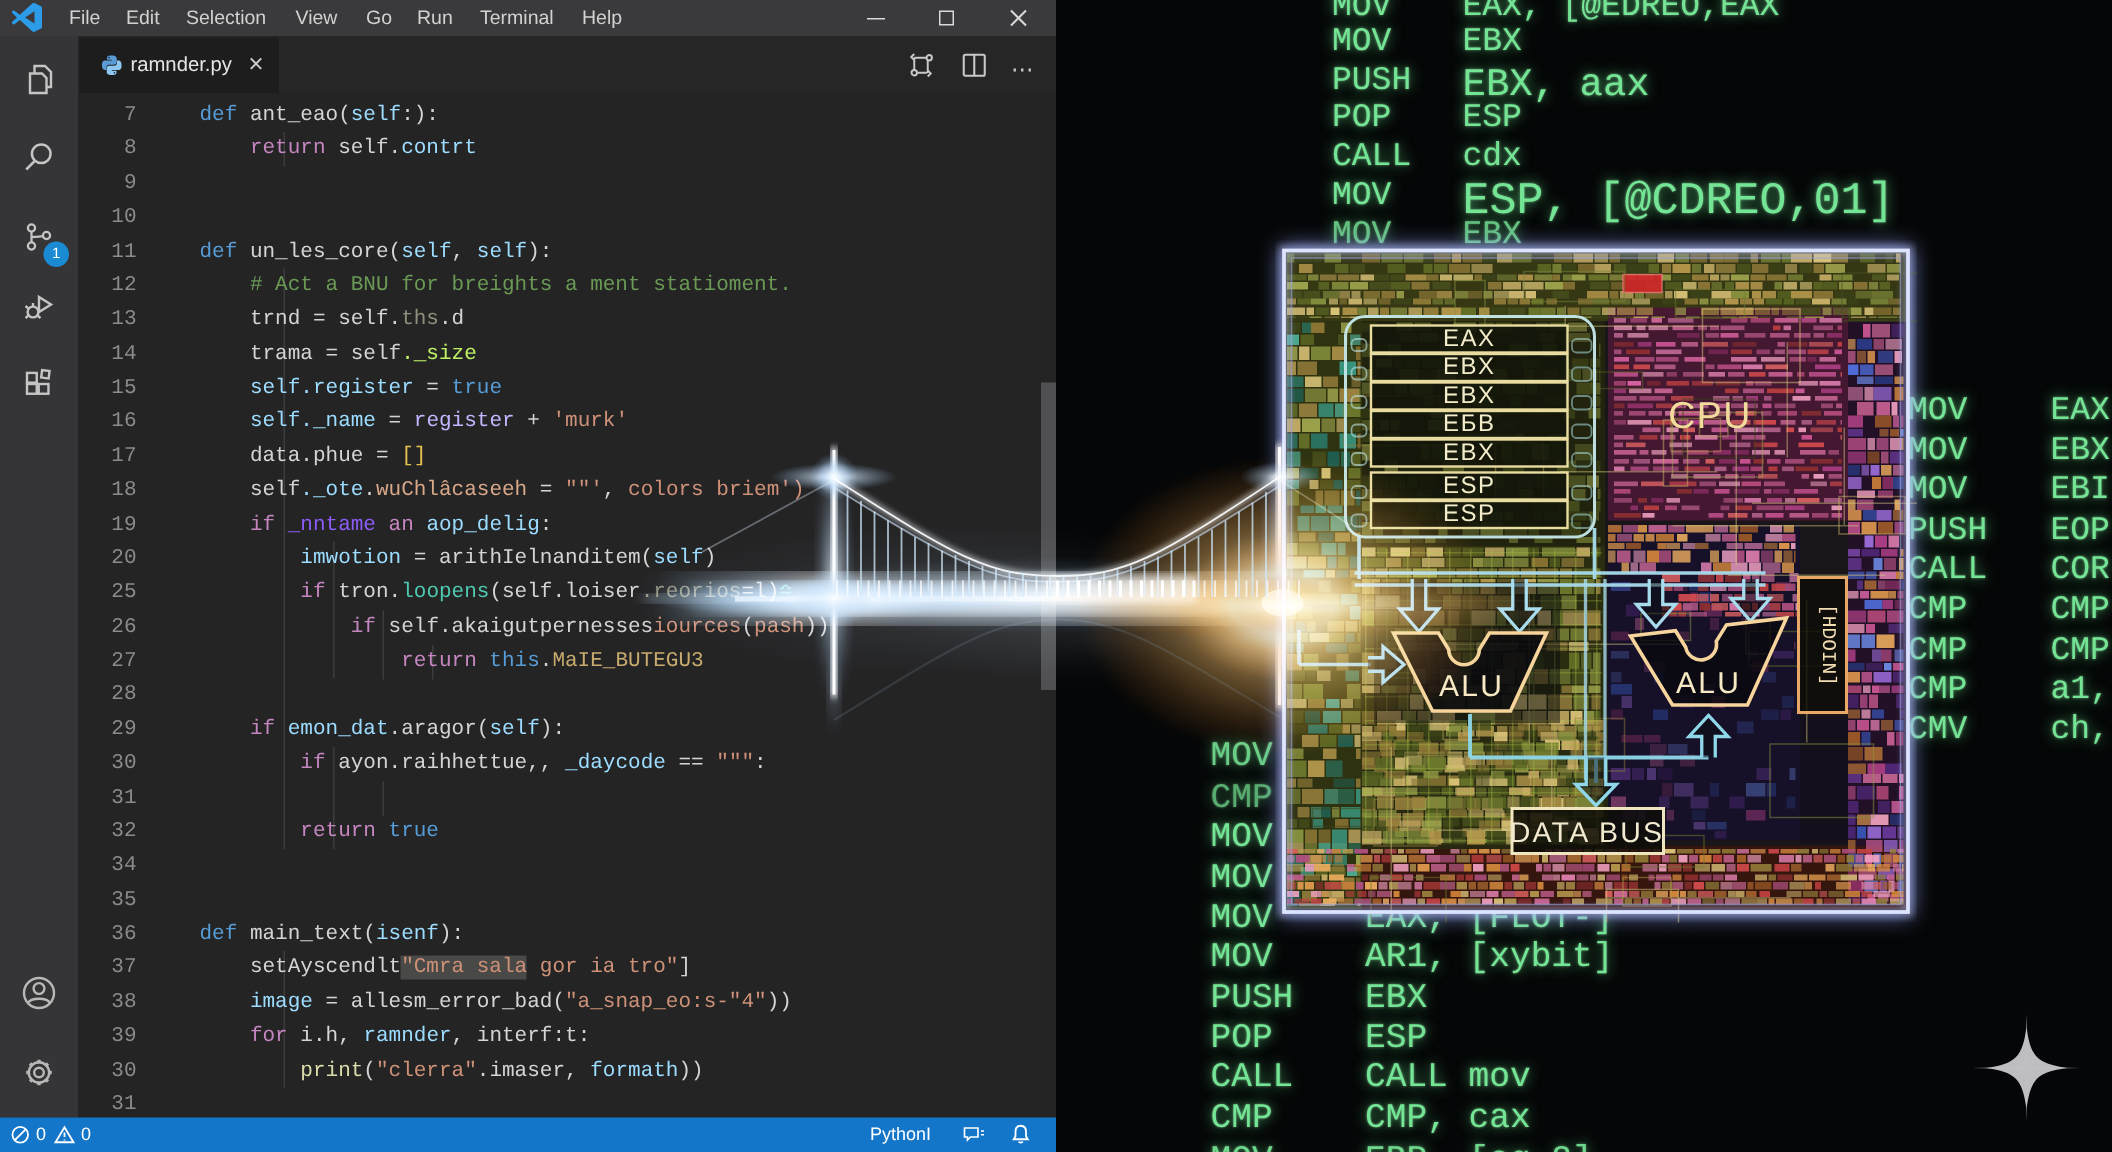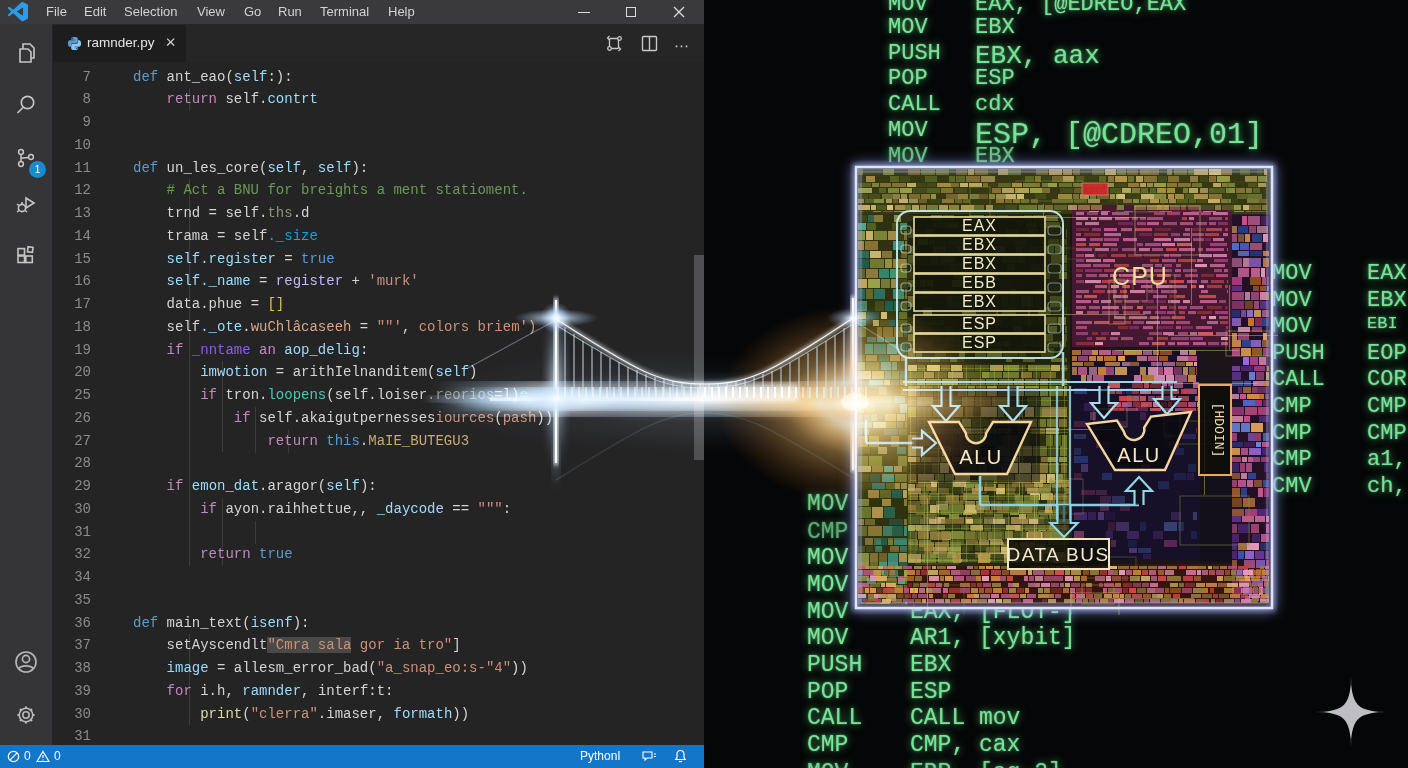--- a/index.html
+++ b/index.html
@@ -40,21 +40,21 @@
 <div class="asm" style="left:975px;top:92px;font-size:22px;opacity:1">cdx</div>
 <div class="asm" style="left:888px;top:118px;font-size:22px;opacity:1">MOV</div>
 <div class="asm" style="left:975px;top:118px;font-size:30px;opacity:1">ESP,&nbsp;[@CDREO,01]</div>
 <div class="asm" style="left:888px;top:144px;font-size:22px;opacity:0.85">MOV</div>
 <div class="asm" style="left:975px;top:144px;font-size:22px;opacity:0.85">EBX</div>
 <div class="asm" style="left:1272px;top:261px;font-size:22px;opacity:1">MOV</div>
 <div class="asm" style="left:1367px;top:261px;font-size:22px;opacity:1">EAX</div>
 <div class="asm" style="left:1272px;top:288px;font-size:22px;opacity:1">MOV</div>
 <div class="asm" style="left:1367px;top:288px;font-size:22px;opacity:1">EBX</div>
 <div class="asm" style="left:1272px;top:314px;font-size:22px;opacity:1">MOV</div>
-<div class="asm" style="left:1367px;top:314px;font-size:17px;opacity:1">EBI</div>
+<div class="asm" style="left:1367px;top:314px;font-size:22px;opacity:1">EBI</div>
 <div class="asm" style="left:1272px;top:341px;font-size:22px;opacity:1">PUSH</div>
 <div class="asm" style="left:1367px;top:341px;font-size:22px;opacity:1">EOP</div>
 <div class="asm" style="left:1272px;top:367px;font-size:22px;opacity:1">CALL</div>
 <div class="asm" style="left:1367px;top:367px;font-size:22px;opacity:1">COR</div>
 <div class="asm" style="left:1272px;top:394px;font-size:22px;opacity:1">CMP</div>
 <div class="asm" style="left:1367px;top:394px;font-size:22px;opacity:1">CMP</div>
 <div class="asm" style="left:1272px;top:421px;font-size:22px;opacity:1">CMP</div>
 <div class="asm" style="left:1367px;top:421px;font-size:22px;opacity:1">CMP</div>
 <div class="asm" style="left:1272px;top:447px;font-size:22px;opacity:1">CMP</div>
 <div class="asm" style="left:1367px;top:447px;font-size:22px;opacity:1">a1,</div>
@@ -2252,21 +2252,21 @@
 <div style="position:absolute;left:203px;top:345px;width:1px;height:46px;background:#3c3c3c"></div>
 <div style="position:absolute;left:203px;top:459px;width:1px;height:23px;background:#3c3c3c"></div>
 <div style="position:absolute;left:236px;top:368px;width:1px;height:23px;background:#3c3c3c"></div>
 <div class="crow" style="top:3.6px"><span class="ln">7</span><span class="ct"><span style="color:#569cd6">def&nbsp;</span><span style="color:#d4d4d4">ant_eao</span><span style="color:#d4d4d4">(</span><span style="color:#9cdcfe">self</span><span style="color:#d4d4d4">:):</span></span></div>
 <div class="crow" style="top:26.4px"><span class="ln">8</span><span class="ct"><span>&nbsp;&nbsp;&nbsp;&nbsp;</span><span style="color:#c586c0">return&nbsp;</span><span style="color:#d4d4d4">self</span><span style="color:#d4d4d4">.</span><span style="color:#9cdcfe">contrt</span></span></div>
 <div class="crow" style="top:49.1px"><span class="ln">9</span><span class="ct"></span></div>
 <div class="crow" style="top:71.8px"><span class="ln">10</span><span class="ct"></span></div>
 <div class="crow" style="top:94.6px"><span class="ln">11</span><span class="ct"><span style="color:#569cd6">def&nbsp;</span><span style="color:#d4d4d4">un_les_core</span><span style="color:#d4d4d4">(</span><span style="color:#9cdcfe">self</span><span style="color:#d4d4d4">,&nbsp;</span><span style="color:#9cdcfe">self</span><span style="color:#d4d4d4">):</span></span></div>
 <div class="crow" style="top:117.3px"><span class="ln">12</span><span class="ct"><span>&nbsp;&nbsp;&nbsp;&nbsp;</span><span style="color:#6a9955">#&nbsp;Act&nbsp;a&nbsp;BNU&nbsp;for&nbsp;breights&nbsp;a&nbsp;ment&nbsp;statioment.</span></span></div>
 <div class="crow" style="top:140.1px"><span class="ln">13</span><span class="ct"><span>&nbsp;&nbsp;&nbsp;&nbsp;</span><span style="color:#d4d4d4">trnd&nbsp;=&nbsp;</span><span style="color:#d4d4d4">self</span><span style="color:#d4d4d4">.</span><span style="color:#90907c">ths</span><span style="color:#d4d4d4">.d</span></span></div>
-<div class="crow" style="top:162.8px"><span class="ln">14</span><span class="ct"><span>&nbsp;&nbsp;&nbsp;&nbsp;</span><span style="color:#d4d4d4">trama&nbsp;=&nbsp;</span><span style="color:#d4d4d4">self</span><span style="color:#0ea5e9">._size</span></span></div>
+<div class="crow" style="top:162.8px"><span class="ln">14</span><span class="ct"><span>&nbsp;&nbsp;&nbsp;&nbsp;</span><span style="color:#d4d4d4">trama&nbsp;=&nbsp;</span><span style="color:#d4d4d4">self</span><span style="color:#bef264">._size</span></span></div>
 <div class="crow" style="top:185.6px"><span class="ln">15</span><span class="ct"><span>&nbsp;&nbsp;&nbsp;&nbsp;</span><span style="color:#9cdcfe">self</span><span style="color:#9cdcfe">.register</span><span style="color:#d4d4d4">&nbsp;=&nbsp;</span><span style="color:#569cd6">true</span></span></div>
 <div class="crow" style="top:208.3px"><span class="ln">16</span><span class="ct"><span>&nbsp;&nbsp;&nbsp;&nbsp;</span><span style="color:#9cdcfe">self</span><span style="color:#9cdcfe">._name</span><span style="color:#d4d4d4">&nbsp;=&nbsp;</span><span style="color:#c4b5fd">register</span><span style="color:#d4d4d4">&nbsp;+&nbsp;</span><span style="color:#ce9178">'murk'</span></span></div>
 <div class="crow" style="top:231.1px"><span class="ln">17</span><span class="ct"><span>&nbsp;&nbsp;&nbsp;&nbsp;</span><span style="color:#d4d4d4">data</span><span style="color:#d4d4d4">.phue</span><span style="color:#d4d4d4">&nbsp;=&nbsp;</span><span style="color:#e2c14d">[]</span></span></div>
 <div class="crow" style="top:253.8px"><span class="ln">18</span><span class="ct"><span>&nbsp;&nbsp;&nbsp;&nbsp;</span><span style="color:#d4d4d4">self</span><span style="color:#9cdcfe">._ote</span><span style="color:#d4d4d4">.</span><span style="color:#d8a888">wuChlâcaseeh</span><span style="color:#d4d4d4">&nbsp;=&nbsp;</span><span style="color:#ce9178">""'</span><span style="color:#d4d4d4">,&nbsp;</span><span style="color:#ce9178">colors&nbsp;briem')</span></span></div>
 <div class="crow" style="top:276.6px"><span class="ln">19</span><span class="ct"><span>&nbsp;&nbsp;&nbsp;&nbsp;</span><span style="color:#c586c0">if&nbsp;</span><span style="color:#8b5cf6">_nntame</span><span style="color:#c586c0">&nbsp;an&nbsp;</span><span style="color:#9cdcfe">aop_delig</span><span style="color:#d4d4d4">:</span></span></div>
 <div class="crow" style="top:299.4px"><span class="ln">20</span><span class="ct"><span>&nbsp;&nbsp;&nbsp;&nbsp;&nbsp;&nbsp;&nbsp;&nbsp;</span><span style="color:#9cdcfe">imwotion</span><span style="color:#d4d4d4">&nbsp;=&nbsp;</span><span style="color:#d4d4d4">arithIelnanditem</span><span style="color:#d4d4d4">(</span><span style="color:#9cdcfe">self</span><span style="color:#d4d4d4">)</span></span></div>
 <div class="crow" style="top:322.1px"><span class="ln">25</span><span class="ct"><span>&nbsp;&nbsp;&nbsp;&nbsp;&nbsp;&nbsp;&nbsp;&nbsp;</span><span style="color:#c586c0">if&nbsp;</span><span style="color:#d4d4d4">tron</span><span style="color:#d4d4d4">.</span><span style="color:#4ec9b0">loopens</span><span style="color:#d4d4d4">(</span><span style="color:#d4d4d4">self</span><span style="color:#d4d4d4">.loiser</span><span style="color:#90907c">.reorios</span><span style="color:#d4d4d4">=l)</span><span style="color:#4ec9b0">≏</span></span></div>
 <div class="crow" style="top:344.9px"><span class="ln">26</span><span class="ct"><span>&nbsp;&nbsp;&nbsp;&nbsp;&nbsp;&nbsp;&nbsp;&nbsp;&nbsp;&nbsp;&nbsp;&nbsp;</span><span style="color:#c586c0">if&nbsp;</span><span style="color:#d4d4d4">self</span><span style="color:#d4d4d4">.akaigutpernesses</span><span style="color:#ce9178">iources</span><span style="color:#d4d4d4">(</span><span style="color:#ce9178">pash</span><span style="color:#d4d4d4">))</span></span></div>
 <div class="crow" style="top:367.6px"><span class="ln">27</span><span class="ct"><span>&nbsp;&nbsp;&nbsp;&nbsp;&nbsp;&nbsp;&nbsp;&nbsp;&nbsp;&nbsp;&nbsp;&nbsp;&nbsp;&nbsp;&nbsp;&nbsp;</span><span style="color:#c586c0">return&nbsp;</span><span style="color:#569cd6">this</span><span style="color:#d4d4d4">.</span><span style="color:#c8ab6e">MaIE_BUTEGU3</span></span></div>
 <div class="crow" style="top:390.4px"><span class="ln">28</span><span class="ct"></span></div>

